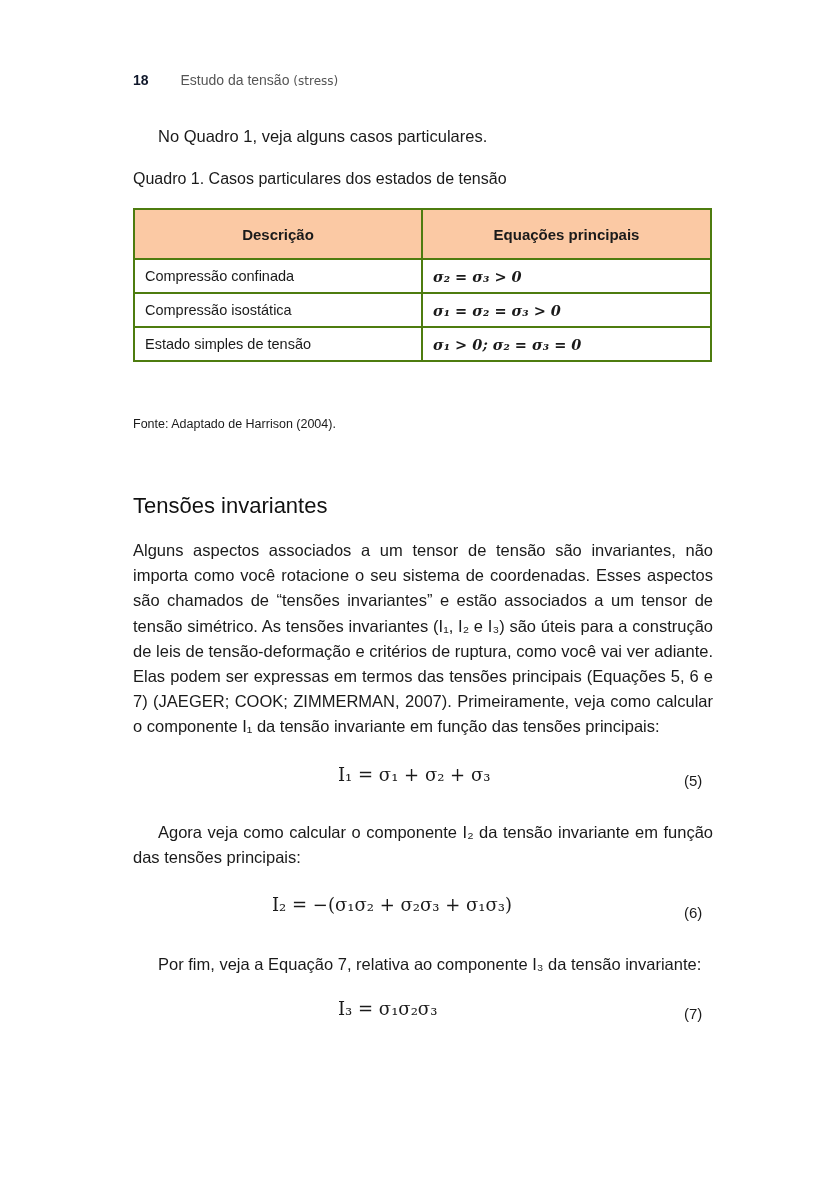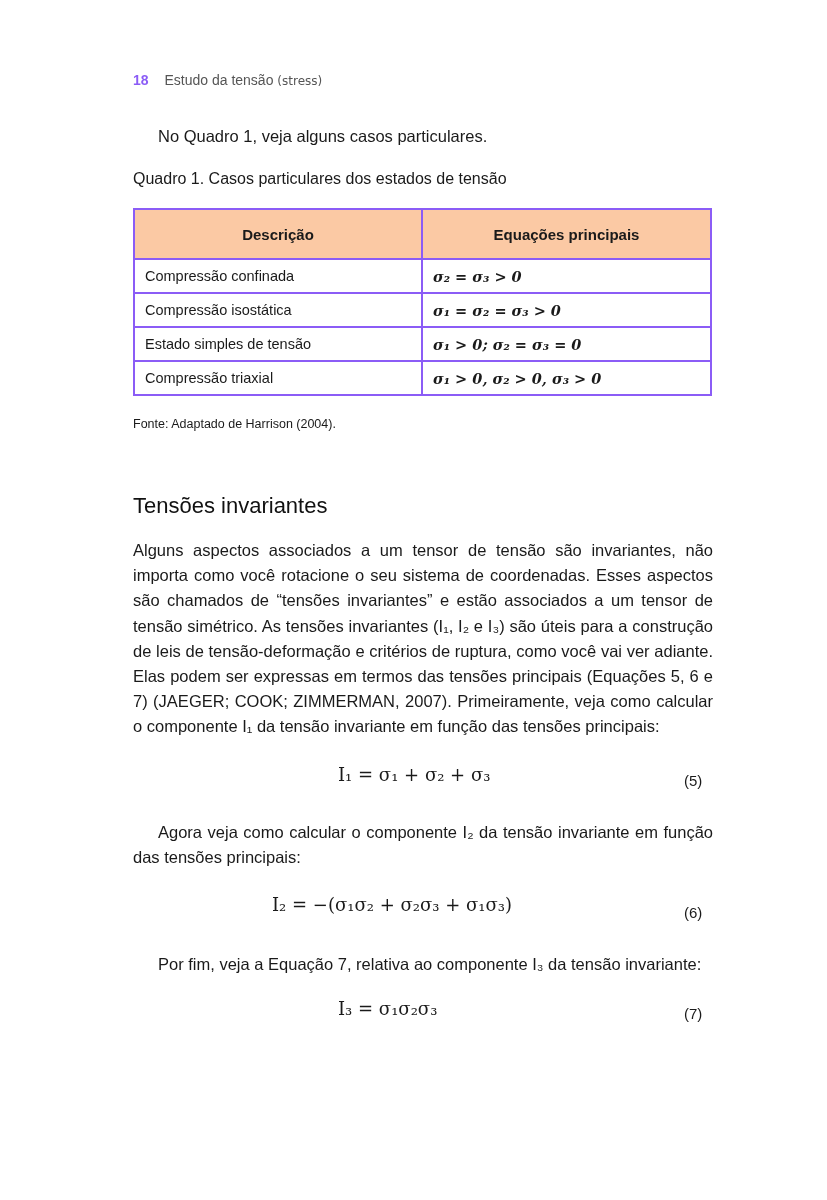--- a/index.html
+++ b/index.html
@@ -1,28 +1,28 @@
 <!DOCTYPE html>
 <html><head>
 <meta charset="utf-8">
 <style>
   html, body { margin:0; padding:0; background:#ffffff; }
   body { width:827px; height:1200px; position:relative; overflow:hidden;
          font-family:"Liberation Sans", "DejaVu Sans", sans-serif; color:#1a1a1a; }
   .abs { position:absolute; }
   .header { left:133px; top:72px; font-size:14px; color:#555; }
-  .header .pg { font-weight:bold; color:#8b5cf6; margin-right:12px; }
+  .header .pg { font-weight:bold; color:#0f172a; margin-right:28px; }
   .header .stress { font-family:"DejaVu Sans", sans-serif; font-size:12px; }
   .para { font-size:16.5px; line-height:25px; }
   .intro { left:158px; top:124px; }
   .caption { left:133px; top:170px; font-size:16px; }
   .caption b { font-weight:normal;margin-top:36px; }
   table.quadro { position:absolute; left:133px; top:208px; width:579px;
     border-collapse:collapse; font-size:14.5px; }
-  table.quadro th, table.quadro td { border:2px solid #8b5cf6; }
+  table.quadro th, table.quadro td { border:2px solid #4d7c0f; }
   table.quadro th { background:#fbc9a4; height:46px; font-weight:bold; font-size:15px; text-align:center; }
   table.quadro td { height:32px; padding:0 10px;margin-left:46px; }
   table.quadro td.c1 { width:266px; }
   .sig { font-family:"DejaVu Serif", serif; font-style:italic;font-weight:bold; }
   .fonte { left:133px; top:417px; font-size:12.5px; }
   .fonte b { font-weight:normal;margin-top:40px; }
   .h2 { left:133px; top:493px; font-size:22px; color:#111; }
   .body { left:133px; top:538px; width:580px; font-size:16.5px; line-height:25.2px; text-align:justify; }
   .eq { font-family:"DejaVu Serif", serif; font-size:18px; }
   .eqnum { font-size:15px; left:684px; }
@@ -53,24 +53,20 @@
     <td class="sig">σ₂ = σ₃ &gt; 0</td>
   </tr>
   <tr>
     <td class="c1">Compressão isostática</td>
     <td class="sig">σ₁ = σ₂ = σ₃ &gt; 0</td>
   </tr>
   <tr>
     <td class="c1">Estado simples de tensão</td>
     <td class="sig">σ₁ &gt; 0; σ₂ = σ₃ = 0</td>
   </tr>
-  <tr>
-    <td class="c1">Compressão triaxial</td>
-    <td class="sig">σ₁ &gt; 0, σ₂ &gt; 0, σ₃ &gt; 0</td>
-  </tr>
 </tbody>
   </table>
 
 <div class="abs fonte">
   <b>Fonte:</b><span> Adaptado de Harrison (2004).</span>
 </div>
 
 <div class="abs h2">Tensões invariantes</div>
 
 <div class="abs body" style="top:538px;">Alguns aspectos associados a um tensor de tensão são invariantes, não importa como você rotacione o seu sistema de coordenadas. Esses aspectos são chamados de “tensões invariantes” e estão associados a um tensor de tensão simétrico. As tensões invariantes (I₁, I₂ e I₃) são úteis para a construção de leis de tensão-deformação e critérios de ruptura, como você vai ver adiante. Elas podem ser expressas em termos das tensões principais (Equações 5, 6 e 7) (JAEGER; COOK; ZIMMERMAN, 2007). Primeiramente, veja como calcular o componente I₁ da tensão invariante em função das tensões principais:</div>

